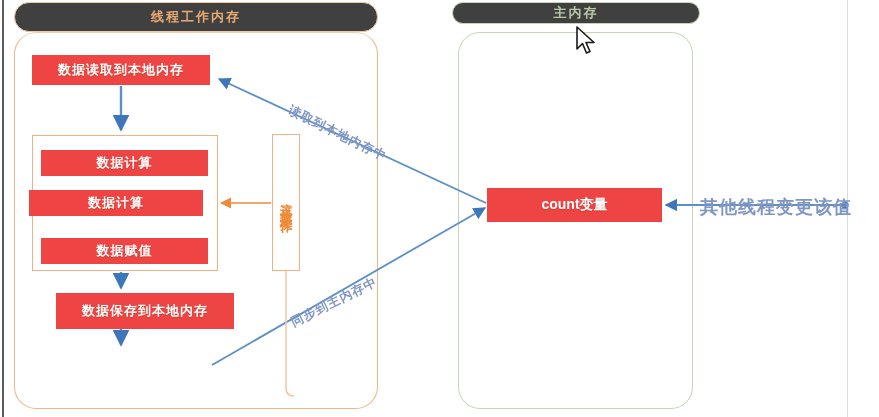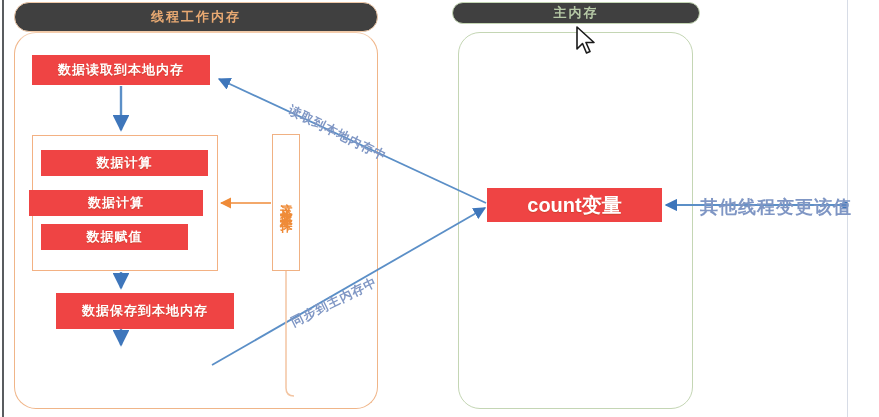--- a/index.html
+++ b/index.html
@@ -31,24 +31,24 @@
   .obox{
     position:absolute;box-sizing:border-box;
     background:#ef4444;color:#ffffff;
     display:flex;align-items:center;justify-content:center;
     font-size:13px;font-weight:700;letter-spacing:1px;
     text-shadow:0 1px 1px rgba(150,60,0,.35);
   }
   #b-read     {left:32px; top:55px; width:178px;height:30px;}
   #b-load     {left:41px; top:150px;width:167px;height:26px;}
   #b-calc     {left:29px; top:190px;width:174px;height:26px;}
-  #b-assign   {left:41px; top:224px;width:147px;height:26px;}
+  #b-assign   {left:41px; top:238px;width:167px;height:26px;}
   #b-save     {left:32px; top:293px;width:178px;height:36px;margin-left:24px;}
   #b-write    {left:32px; top:350px;width:178px;height:30px;}
-  #b-count    {left:487px;top:188px;width:175px;height:34px;font-size:20px;letter-spacing:0;}
+  #b-count    {left:487px;top:188px;width:175px;height:34px;font-size:14px;letter-spacing:0;}
 
   
   #atomic-frame{position:absolute;left:32px;top:135px;width:186px;height:136px;
                 box-sizing:border-box;border:1.3px solid #f3b183;background:transparent;}
 
   
   #note-box{
     position:absolute;left:272px;top:134px;width:28px;height:137px;
     box-sizing:border-box;border:1.3px solid #f0b183;background:#ffffff;
     display:flex;align-items:center;justify-content:center;

